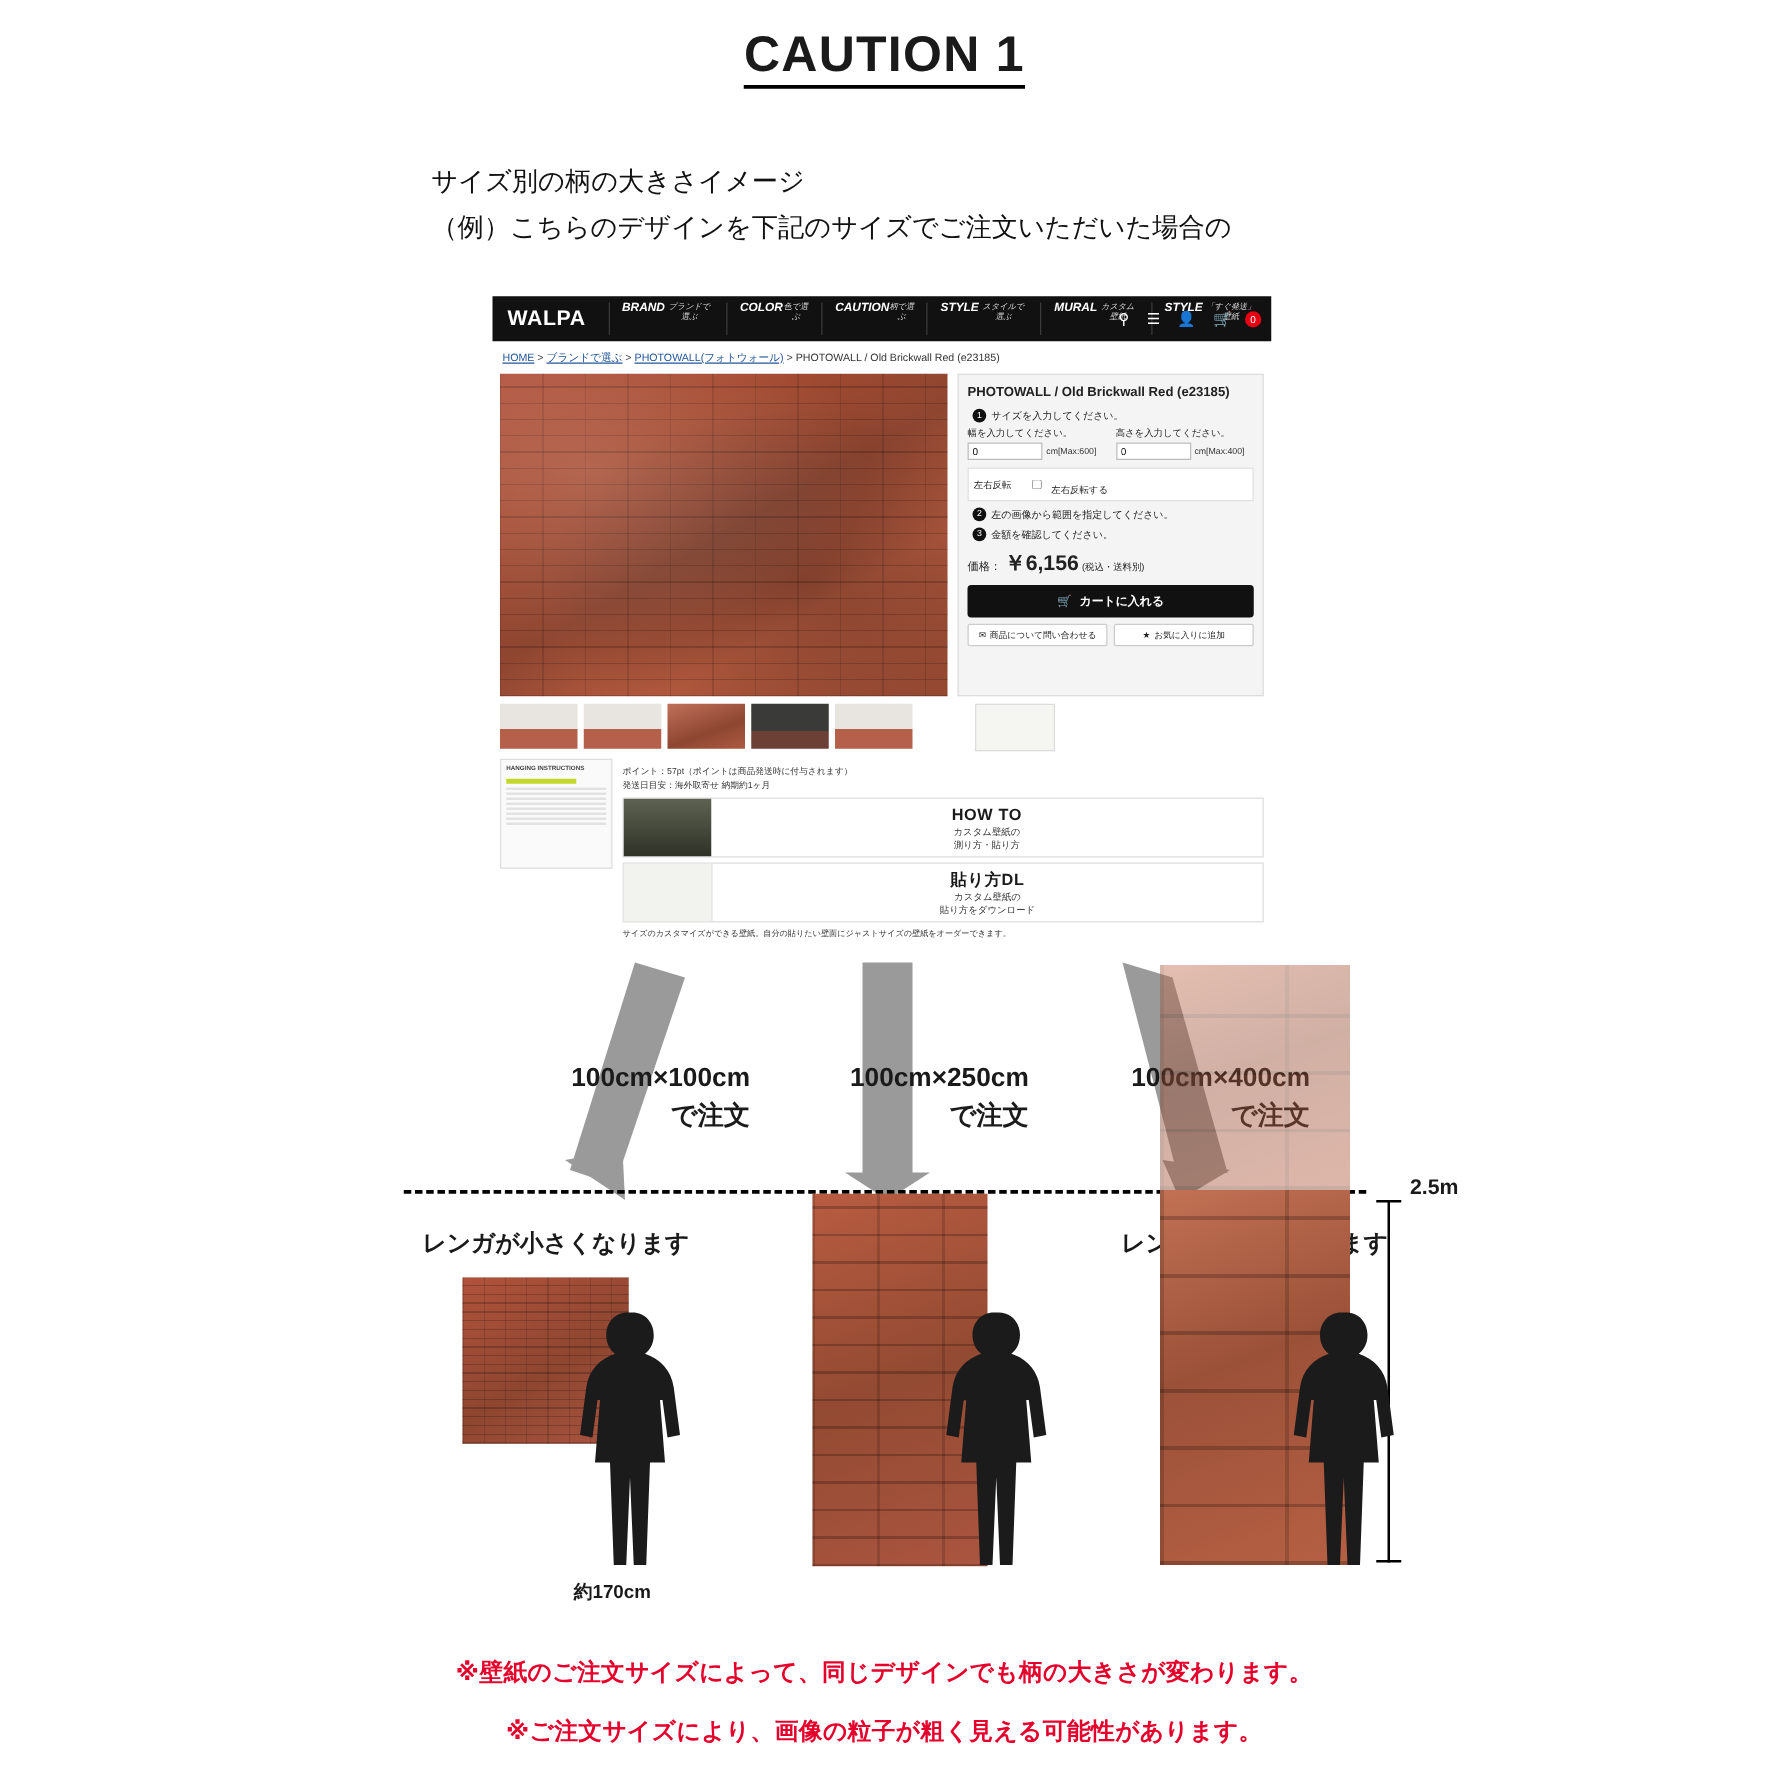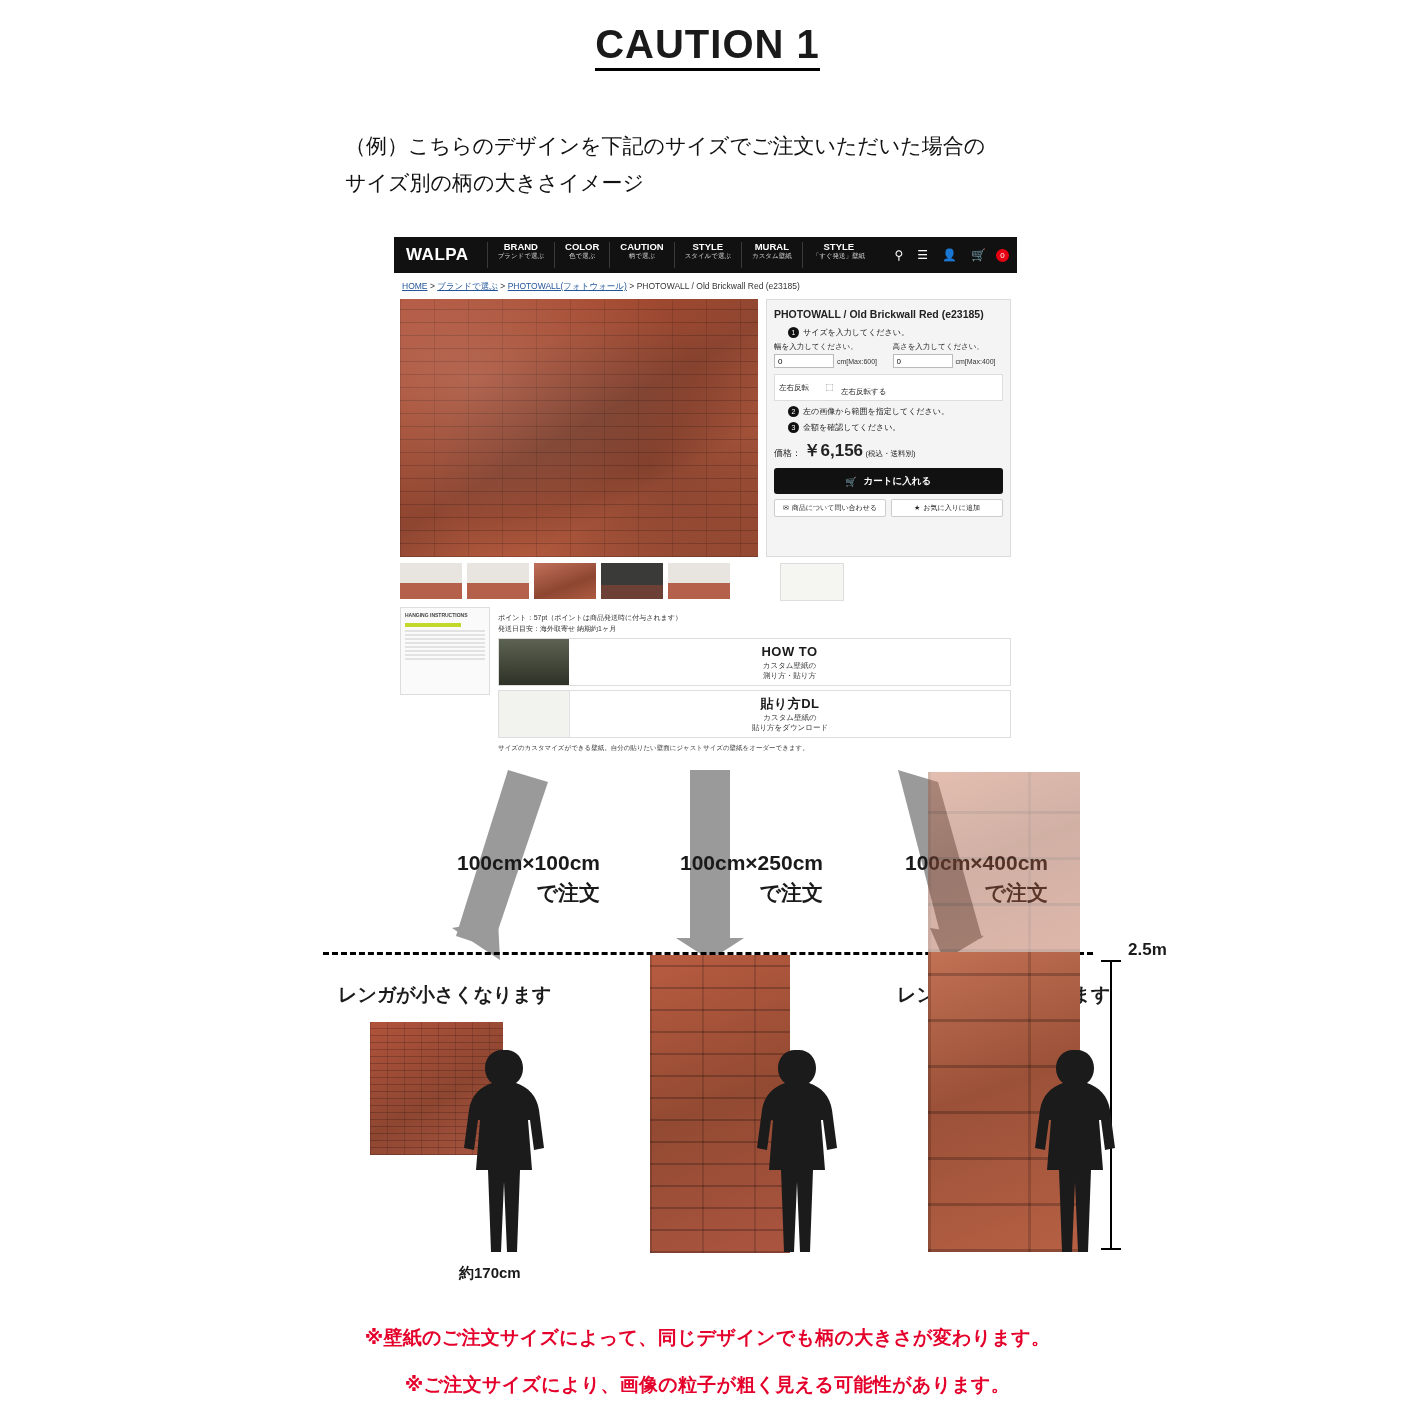--- a/index.html
+++ b/index.html
@@ -35,21 +35,21 @@
   .shot-header{
     height:36px;background:#111;display:flex;align-items:center;
     color:#fff;position:relative;margin-top:24px;
   }
   .logo{
     font-size:17px;font-weight:bold;letter-spacing:.5px;
     padding-left:12px;padding-right:18px;
   }
   .navitem{
     text-align:center;padding:0 10px;border-left:1px solid #3a3a3a;
-    height:26px;display:flex;flex-direction:column;
+    height:26px;display:flex;flex-direction:row;font-style:italic;
   }
   .navitem .n1{font-size:9.5px;font-weight:bold;line-height:1.1;}
   .navitem .n2{font-size:6.5px;line-height:1.2;color:#d8d8d8;}
   .header-icons{position:absolute;right:8px;top:0;height:36px;display:flex;align-items:center;gap:14px;font-size:12px;}
   .cart-badge{
     background:#e60012;color:#fff;border-radius:50%;
     width:13px;height:13px;font-size:8px;display:flex;align-items:center;justify-content:center;
     margin-left:-4px;
   }
   .breadcrumb{
@@ -70,21 +70,21 @@
     content:"";position:absolute;inset:0;
     background:
       radial-gradient(ellipse at 20% 30%, rgba(255,255,255,.16), rgba(255,255,255,0) 55%),
       radial-gradient(ellipse at 70% 65%, rgba(0,0,0,.25), rgba(0,0,0,0) 60%);
   }
   .panel{
     flex:1;background:#f4f4f4;border:1px solid #dcdcdc;padding:6px 7px;
     font-size:8px;color:#222;
   }
   .panel h2{font-size:10.5px;margin:2px 0 7px 0;font-weight:bold;}
-  .step{display:flex;align-items:flex-end;gap:4px;margin:5px 0 3px 14px;font-size:8px;}
+  .step{display:flex;align-items:flex-end;gap:4px;margin:5px 0 3px 4px;font-size:8px;}
   .circnum{
     width:11px;height:11px;border-radius:50%;background:#111;color:#fff;
     font-size:7px;display:flex;align-items:center;justify-content:center;flex:none;
   }
   .fieldrow{display:flex;gap:8px;margin-top:4px;}
   .field{flex:1;}
   .field .flabel{font-size:7.5px;margin-bottom:2px;}
   .field .finput{display:flex;align-items:center;gap:3px;}
   .field input{
     width:60px;height:14px;font-size:8px;border:1px solid #bbb;background:#fff;
@@ -187,22 +187,22 @@
 </head>
 <body>
 
 <div class="page">
 
   <div class="caution-title">
     <span>CAUTION 1</span>
   </div>
 
   <div class="intro">
+    <div>サイズ別の柄の大きさイメージ</div>
     <div>（例）こちらのデザインを下記のサイズでご注文いただいた場合の</div>
-    <div>サイズ別の柄の大きさイメージ</div>
   </div>
 
   <div class="shot">
 
     <div class="shot-header">
       <div class="logo">WALPA</div>
 
       <div class="navitem">
         <span class="n1">BRAND</span>
         <span class="n2">ブランドで選ぶ</span>

